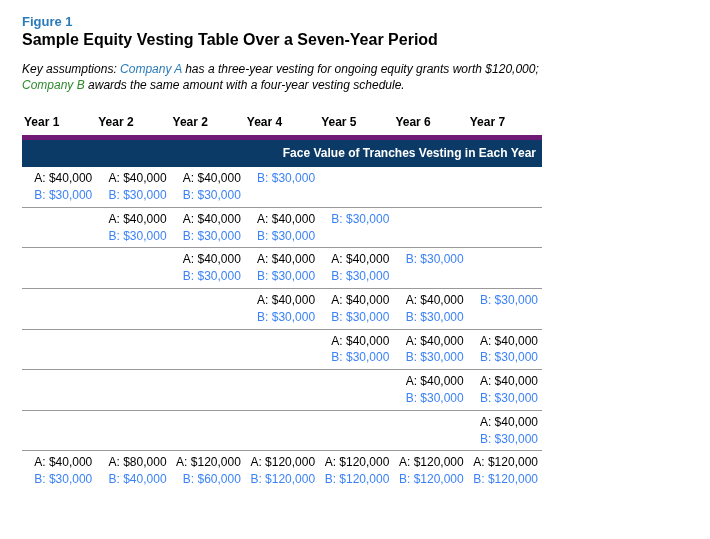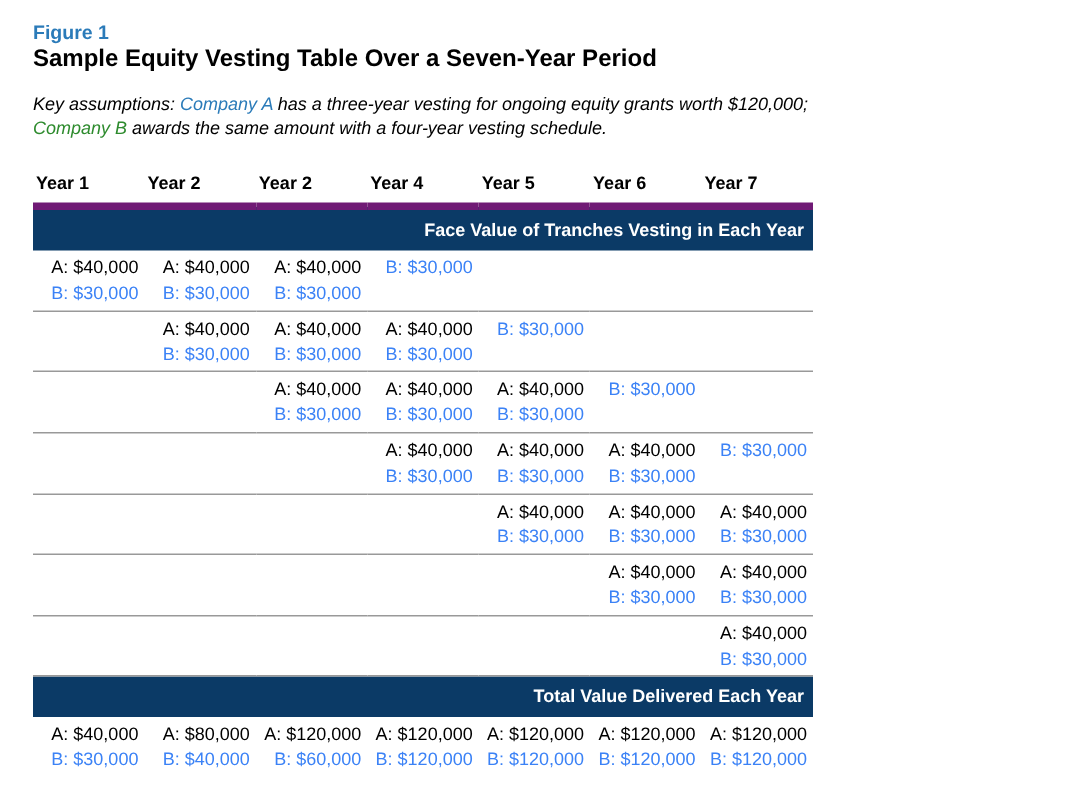--- a/index.html
+++ b/index.html
@@ -211,23 +211,20 @@
           <td class="cellpair"></td>
           <td class="cellpair"></td>
           <td class="cellpair"></td>
           <td class="cellpair"></td>
           <td class="cellpair"></td>
           <td class="cellpair">
             <span class="a">A: $40,000</span>
             <span class="b">B: $30,000</span>
           </td>
         </tr>
-        <tr class="section-row">
-          <td colspan="7">Total Value Delivered Each Year</td>
-        </tr>
         <tr>
           <td class="cellpair">
             <span class="a">A: $40,000</span>
             <span class="b">B: $30,000</span>
           </td>
           <td class="cellpair">
             <span class="a">A: $80,000</span>
             <span class="b">B: $40,000</span>
           </td>
           <td class="cellpair">

